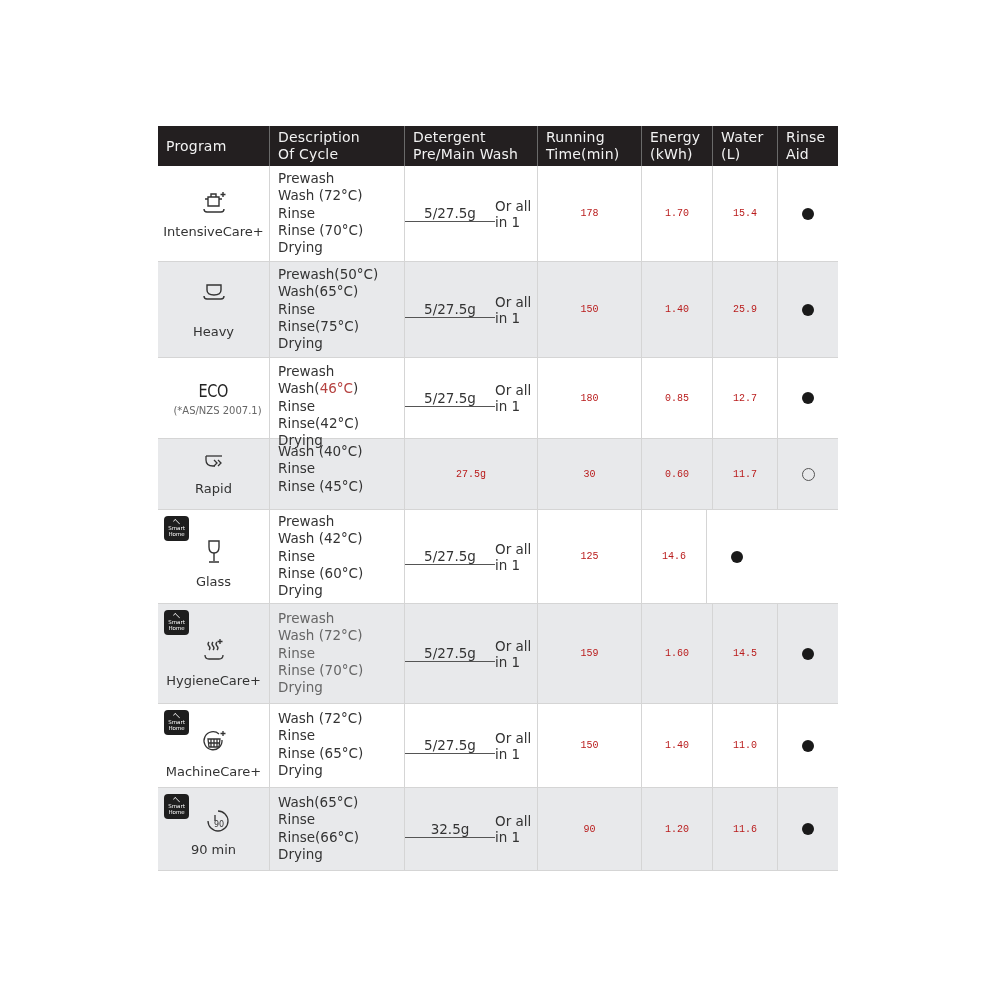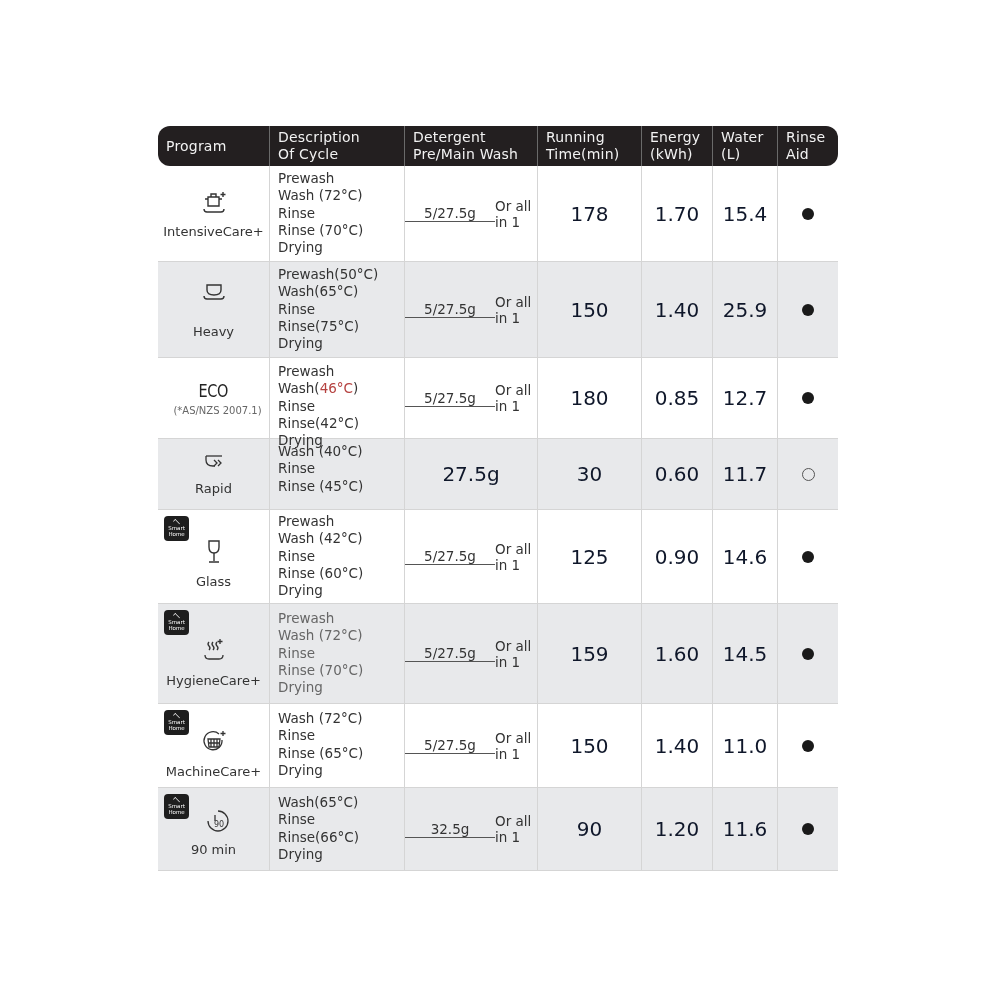--- a/index.html
+++ b/index.html
@@ -1,38 +1,38 @@
 <!DOCTYPE html>
 <html><head>
 <meta charset="utf-8">
 <style>
   html, body { margin: 0; padding: 0; background: #ffffff; }
   body { width: 1000px; height: 1000px; position: relative; overflow: hidden;
          font-family: "DejaVu Sans", "Liberation Sans", sans-serif; color: #333; }
   .tbl { position: absolute; left: 158px; top: 126px; width: 680px; }
-  .hdr { display: flex; height: 40px; background: #231f20; color: #f2f2f2; border-radius: 12px; }
+  .hdr { display: flex; height: 40px; background: #231f20; color: #f2f2f2; }
   .hdr .c { font-size: 14px; line-height: 17px; padding: 3px 0 0 8px; box-sizing: border-box;
             border-right: 1px solid #6a6a6a; font-weight: normal; letter-spacing: 0.2px; }
   .hdr .c:last-child { border-right: none; }
   .hdr .c.prog { display: flex; align-items: center; padding-top: 0; }
   .row { display: flex; box-sizing: border-box; border-bottom: 1px solid #d5d5d5; position: relative; }
   .row.shade { background: #e8e9eb; }
   .row .c { border-right: 1px solid #d5d5d5; box-sizing: border-box; position: relative; }
   .row .c:last-child { border-right: none; }
   .w0 { width: 112px; } .w1 { width: 135px; } .w2 { width: 133px; } .w3 { width: 104px; }
   .w4 { width: 71px; } .w5 { width: 65px; } .w6 { width: 60px; }
   .prog-cell { display: flex; flex-direction: column; align-items: center; justify-content: center; font-size: 13px; color: #333; }
   .prog-cell .name { margin-top: 9px; }
   .desc-cell { font-size: 13.5px; line-height: 17.3px; padding: 4px 0 0 8px; color: #333; white-space: nowrap; overflow: visible; z-index: 2; }
   .desc-cell.gray { color: #666; }
   .desc-cell .red { color: #b5413f; }
   .det-cell { display: flex; flex-direction: row; align-items: center; justify-content: center; font-size: 13.5px; color: #333; }
   .det-cell .top { border-bottom: 1.5px solid #555; padding: 0 10px 0 10px; line-height: 16px; min-width: 70px; text-align: center; }
   .det-cell .bot { line-height: 16px; }
-  .num-cell { display: flex; align-items: center; justify-content: center; font-size: 20px; color: #0f172a; }
+  .num-cell { display: flex; align-items: center; justify-content: center; font-size: 10px; color: #b91c1c; font-family: Liberation Mono, monospace; }
   .dot { width: 12px; height: 12px; border-radius: 50%; background: #1a1a1a; }
   .dot.hollow { background: transparent; border: 1.3px solid #555; box-sizing: border-box; width: 13px; height: 13px; }
   .smart { position: absolute; left: 6px; top: 6px; width: 25px; height: 25px; background: #1e1e1e; border-radius: 4px;
            display: flex; flex-direction: column; align-items: center; justify-content: center; color: #fff; font-size: 5.5px; line-height: 6px; }
   .smart .roof { width: 10px; height: 4px; border-top: 1px solid #fff; border-left: 1px solid #fff; transform: rotate(45deg) scale(0.6); margin-bottom: 0px; }
   .icon svg { display: block; }
   .eco-title { font-size: 17px; letter-spacing: -0.5px; color: #222; transform: scaleX(0.85); }
   .eco-sub { font-size: 10px; color: #666; margin-top: 4px; margin-left: 8px; }
 </style>
 </head>
@@ -207,21 +207,20 @@
       <div>Wash (42°C)</div>
       <div>Rinse</div>
       <div>Rinse (60°C)</div>
       <div>Drying</div>
     </div>
     <div class="c w2 det-cell">
       <div class="top">5/27.5g</div>
       <div class="bot">Or all in 1</div>
     </div>
     <div class="c w3 num-cell">125</div>
-    <div class="c w4 num-cell">0.90</div>
     <div class="c w5 num-cell">14.6</div>
     <div class="c w6 num-cell">
         <span class="dot"></span>
       </div>
   </div>
 
   <div class="row shade" style="height:100px">
     <div class="c w0 prog-cell">
       <div class="smart">
           <span class="roof"></span>

